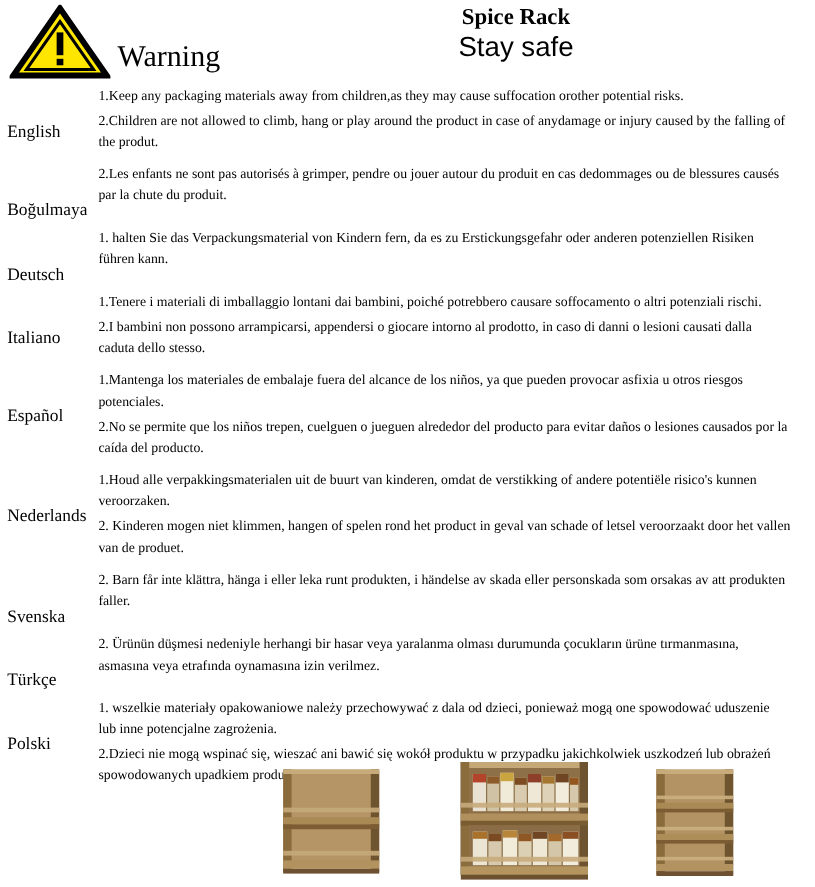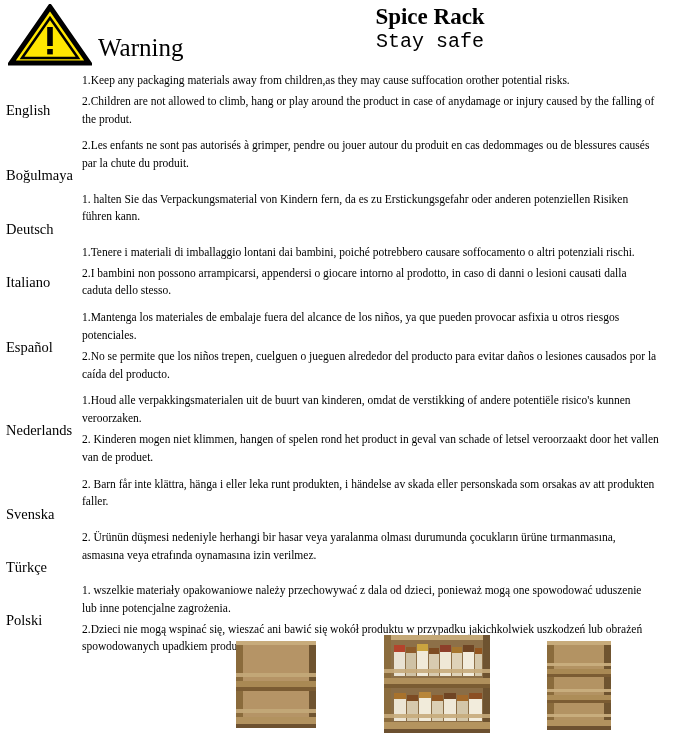--- a/index.html
+++ b/index.html
@@ -43,28 +43,28 @@
     letter-spacing: 0px;
   }
   .title-block {
     position: absolute;
     left: 300px;
     top: 4px;
     width: 260px;
     text-align: center;
   }
   .title-main {
+    font-size: 19px;
+    font-weight: bold;
+    font-family: "Liberation Serif", serif;
+    line-height: 1.15;
+  }
+  .title-sub {
     font-size: 23px;
-    font-weight: bold;
-    font-family: "Liberation Serif", serif;
-    line-height: 1.15;
-  }
-  .title-sub {
-    font-size: 20px;
-    font-family: Liberation Mono, monospace;
+    font-family: Liberation Sans, sans-serif;
     line-height: 1.2;
   }
 
   
   .langs {
     position: relative;
     padding-top: 6px;
   }
   .lang-row {
     display: flex;

